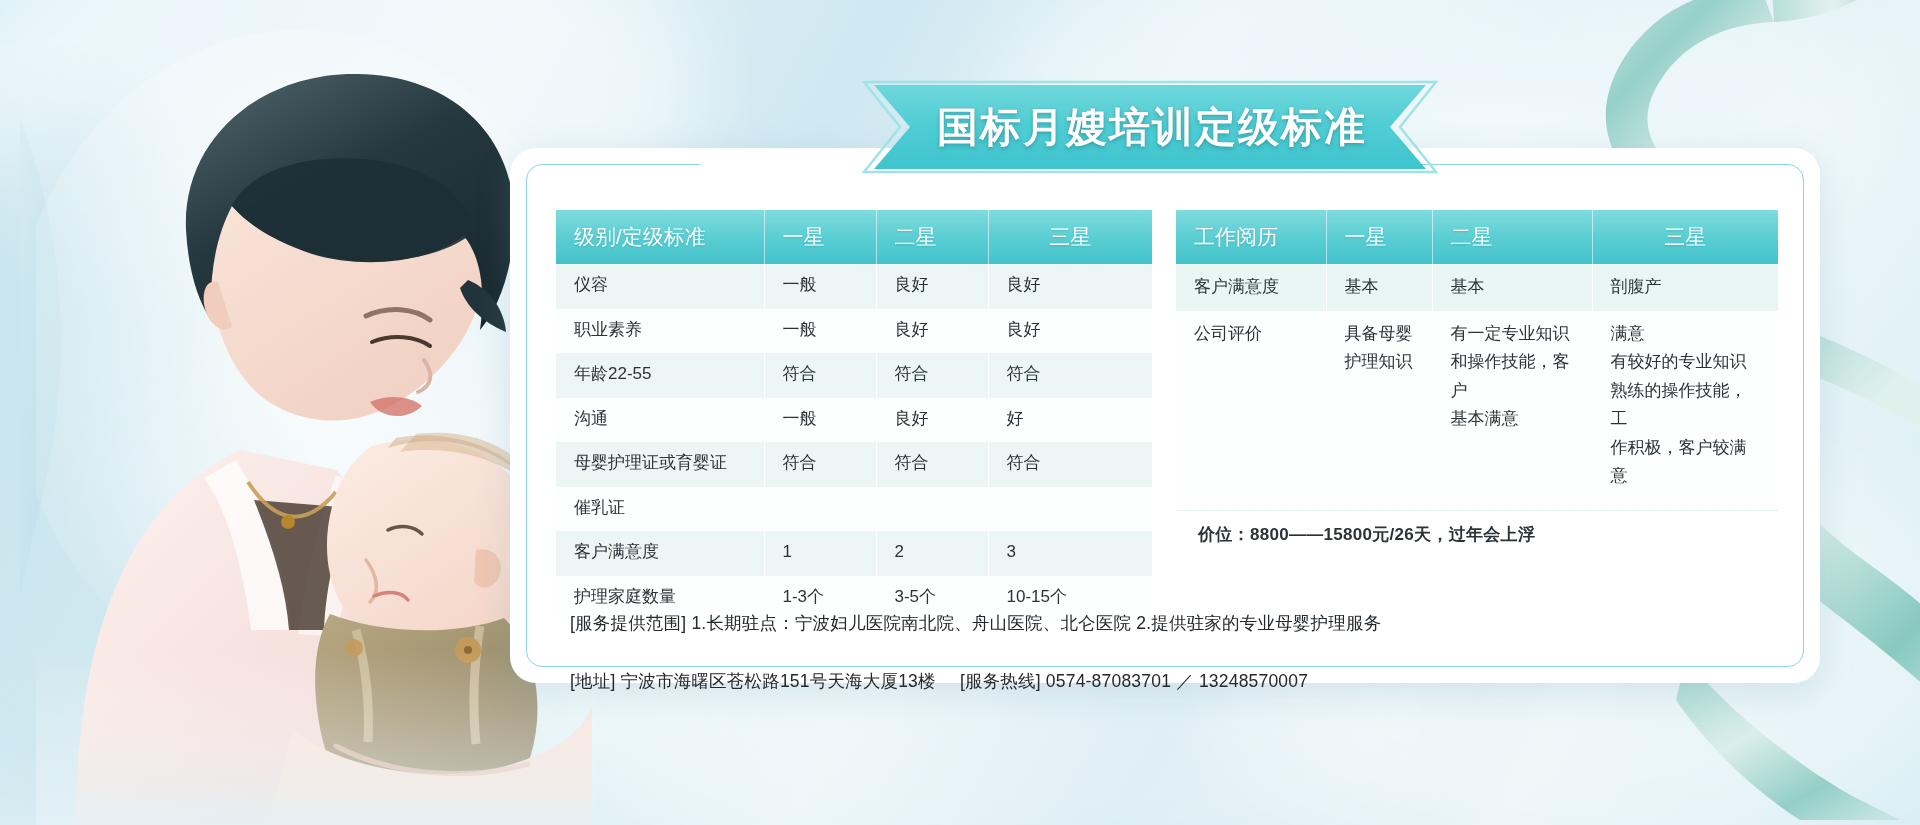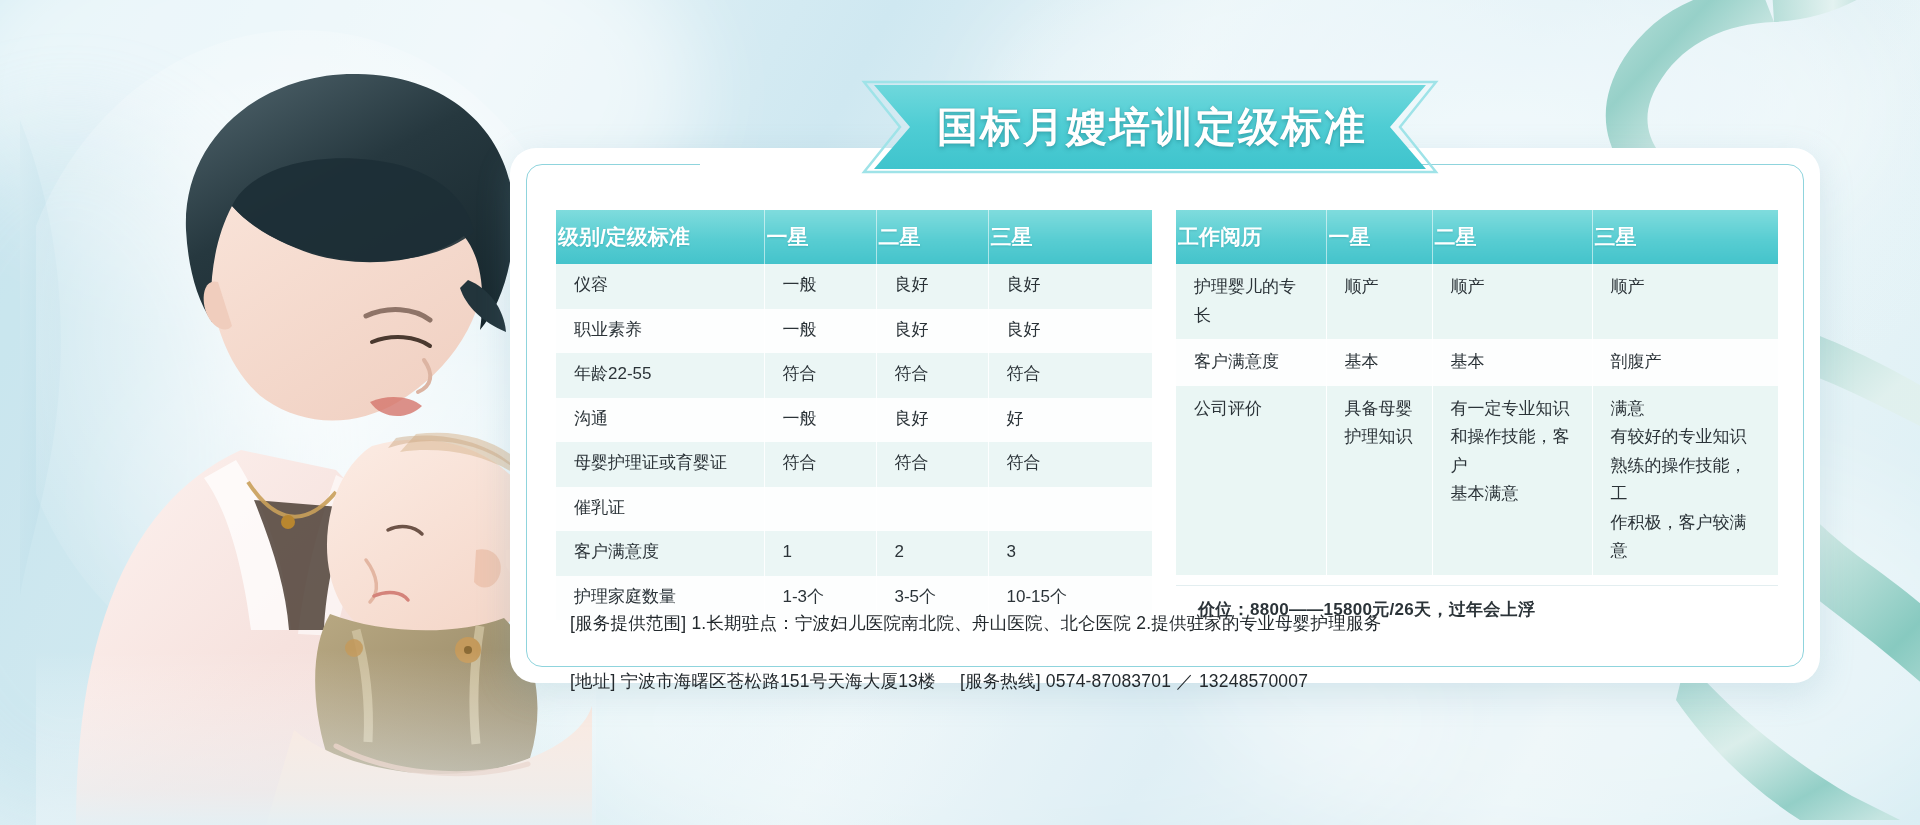--- a/index.html
+++ b/index.html
@@ -90,28 +90,28 @@
     position: absolute;
     left: 556px; top: 210px;
     width: 1222px; height: 400px;
     display: flex; gap: 24px;
   }
   .tbl { border-collapse: collapse; width: 100%; table-layout: fixed; }
   .tbl th {
     background: linear-gradient(180deg, #7fdcdd 0%, #58cdd2 55%, #44c3cb 100%);
     color: #ffffff;
     font-size: 21px;
-    font-weight: bold;
+    font-weight: normal;
     text-align: left;
-    padding: 13px 2px;
+    padding: 13px 18px;
     height: 52px;
     border-right: 1px solid rgba(255,255,255,.55);
     text-shadow: 0 1px 2px rgba(0,100,110,.22);
   }
-  .tbl th:last-child { border-right: none; }
+  .tbl th:last-child { border-right: none; text-align: center; }
   .tbl td {
     font-size: 17px;
     color: #2b3338;
     padding: 9px 18px;
     vertical-align: top;
     line-height: 1.68;
     border-right: 1px solid rgba(255,255,255,.9);
   }
   .tbl td:last-child { border-right: none; }
 
@@ -387,26 +387,20 @@
       <thead>
         <tr>
           <th style="width:150px">工作阅历</th>
           <th style="width:106px">一星</th>
           <th style="width:160px">二星</th>
           <th>三星</th>
         </tr>
       </thead>
       <tbody>
           <tr>
-            <td>护理婴儿的专长</td>
-            <td>顺产</td>
-            <td>顺产</td>
-            <td>顺产</td>
-          </tr>
-          <tr>
             <td>客户满意度</td>
             <td>基本</td>
             <td>基本</td>
             <td>剖腹产</td>
           </tr>
           <tr>
             <td>公司评价</td>
             <td>具备母婴<br>护理知识</td>
             <td>有一定专业知识<br>和操作技能，客户<br>基本满意</td>
             <td>满意<br>有较好的专业知识<br>熟练的操作技能，工<br>作积极，客户较满意</td>

